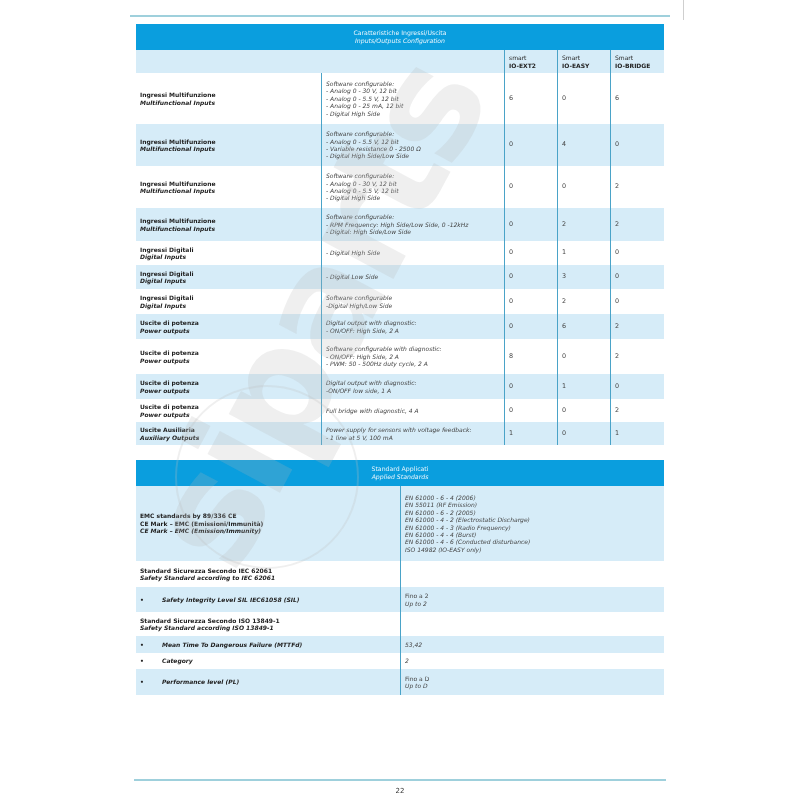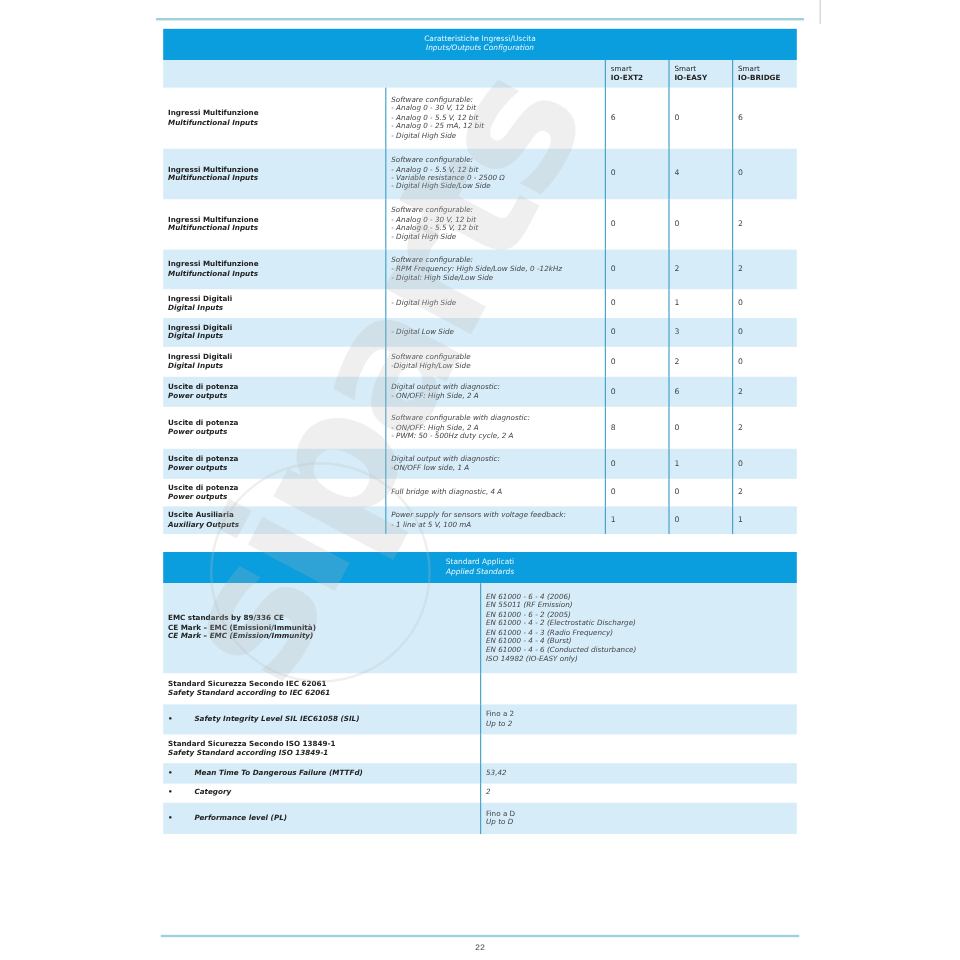--- a/index.html
+++ b/index.html
@@ -4,21 +4,21 @@
   <style>
     html, body { margin: 0; padding: 0; }
     body {
       width: 800px; height: 800px; background: #ffffff; position: relative; overflow: hidden;
       font-family: "DejaVu Sans", "Liberation Sans", sans-serif; color: #222;
     }
     .rule { position: absolute; height: 2px; background: #9fd0dc; }
     .rule.top { left: 130px; top: 15px; width: 540px; }
     .rule.bottom { left: 134px; top: 779px; width: 532px; }
     .vline { position: absolute; left: 683px; top: 0; width: 1px; height: 20px; background: #cfcfcf; }
-    .page-num { position: absolute; left: 0; width: 800px; top: 787px; text-align: center; font-size: 7px; color: #333; font-family: Liberation Mono, monospace; }
+    .page-num { position: absolute; left: 0; width: 800px; top: 787px; text-align: center; font-size: 7px; color: #333; }
 
     .tbl { position: absolute; left: 136px; width: 528px; }
     .band {
       background: #0a9ede; color: #eaf6fd; text-align: center; font-size: 6.2px; line-height: 8px;
       display: flex; flex-direction: column; justify-content: center;
     }
     .band .it { font-style: italic; }
     .row { display: flex; font-size: 6px; line-height: 7.4px; }
     .row.alt { background: #d6ecf8; }
     .cell { box-sizing: border-box; padding: 0 4px; display: flex; flex-direction: column; justify-content: center; }

